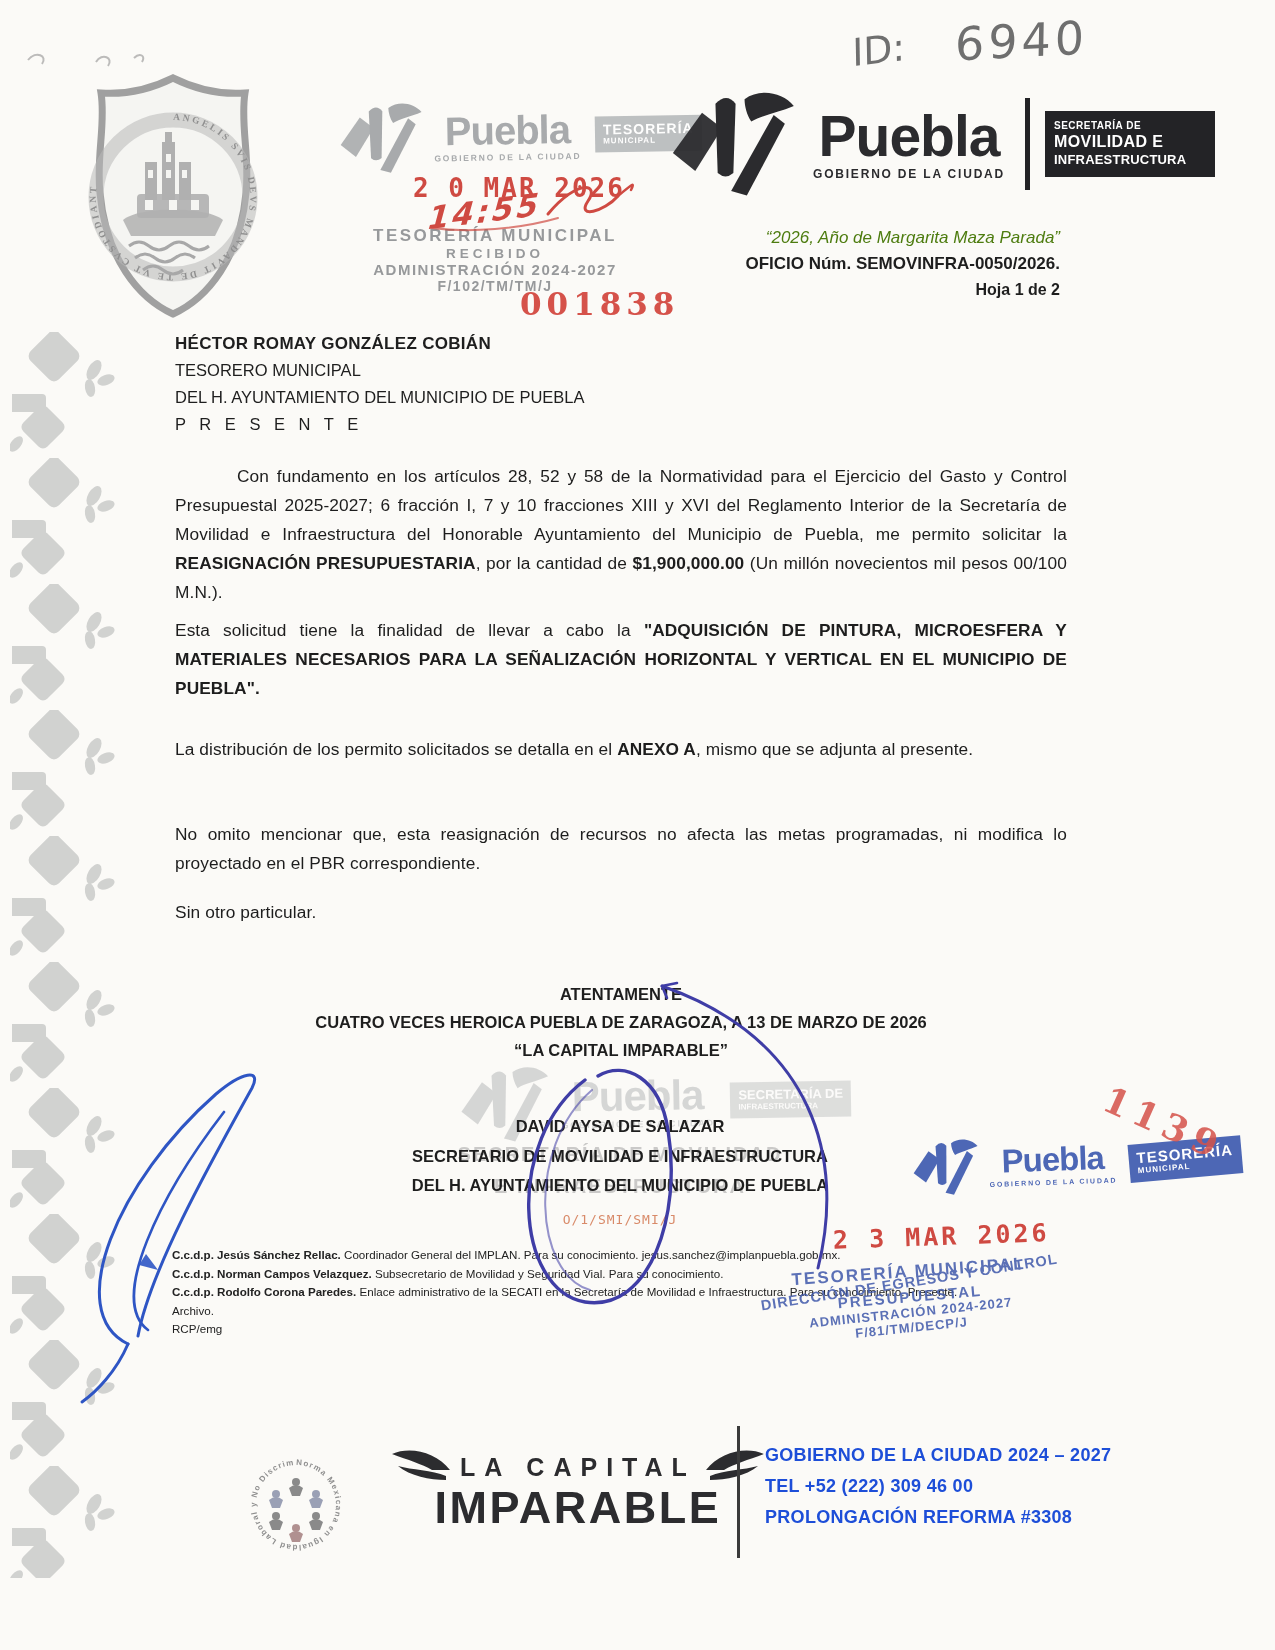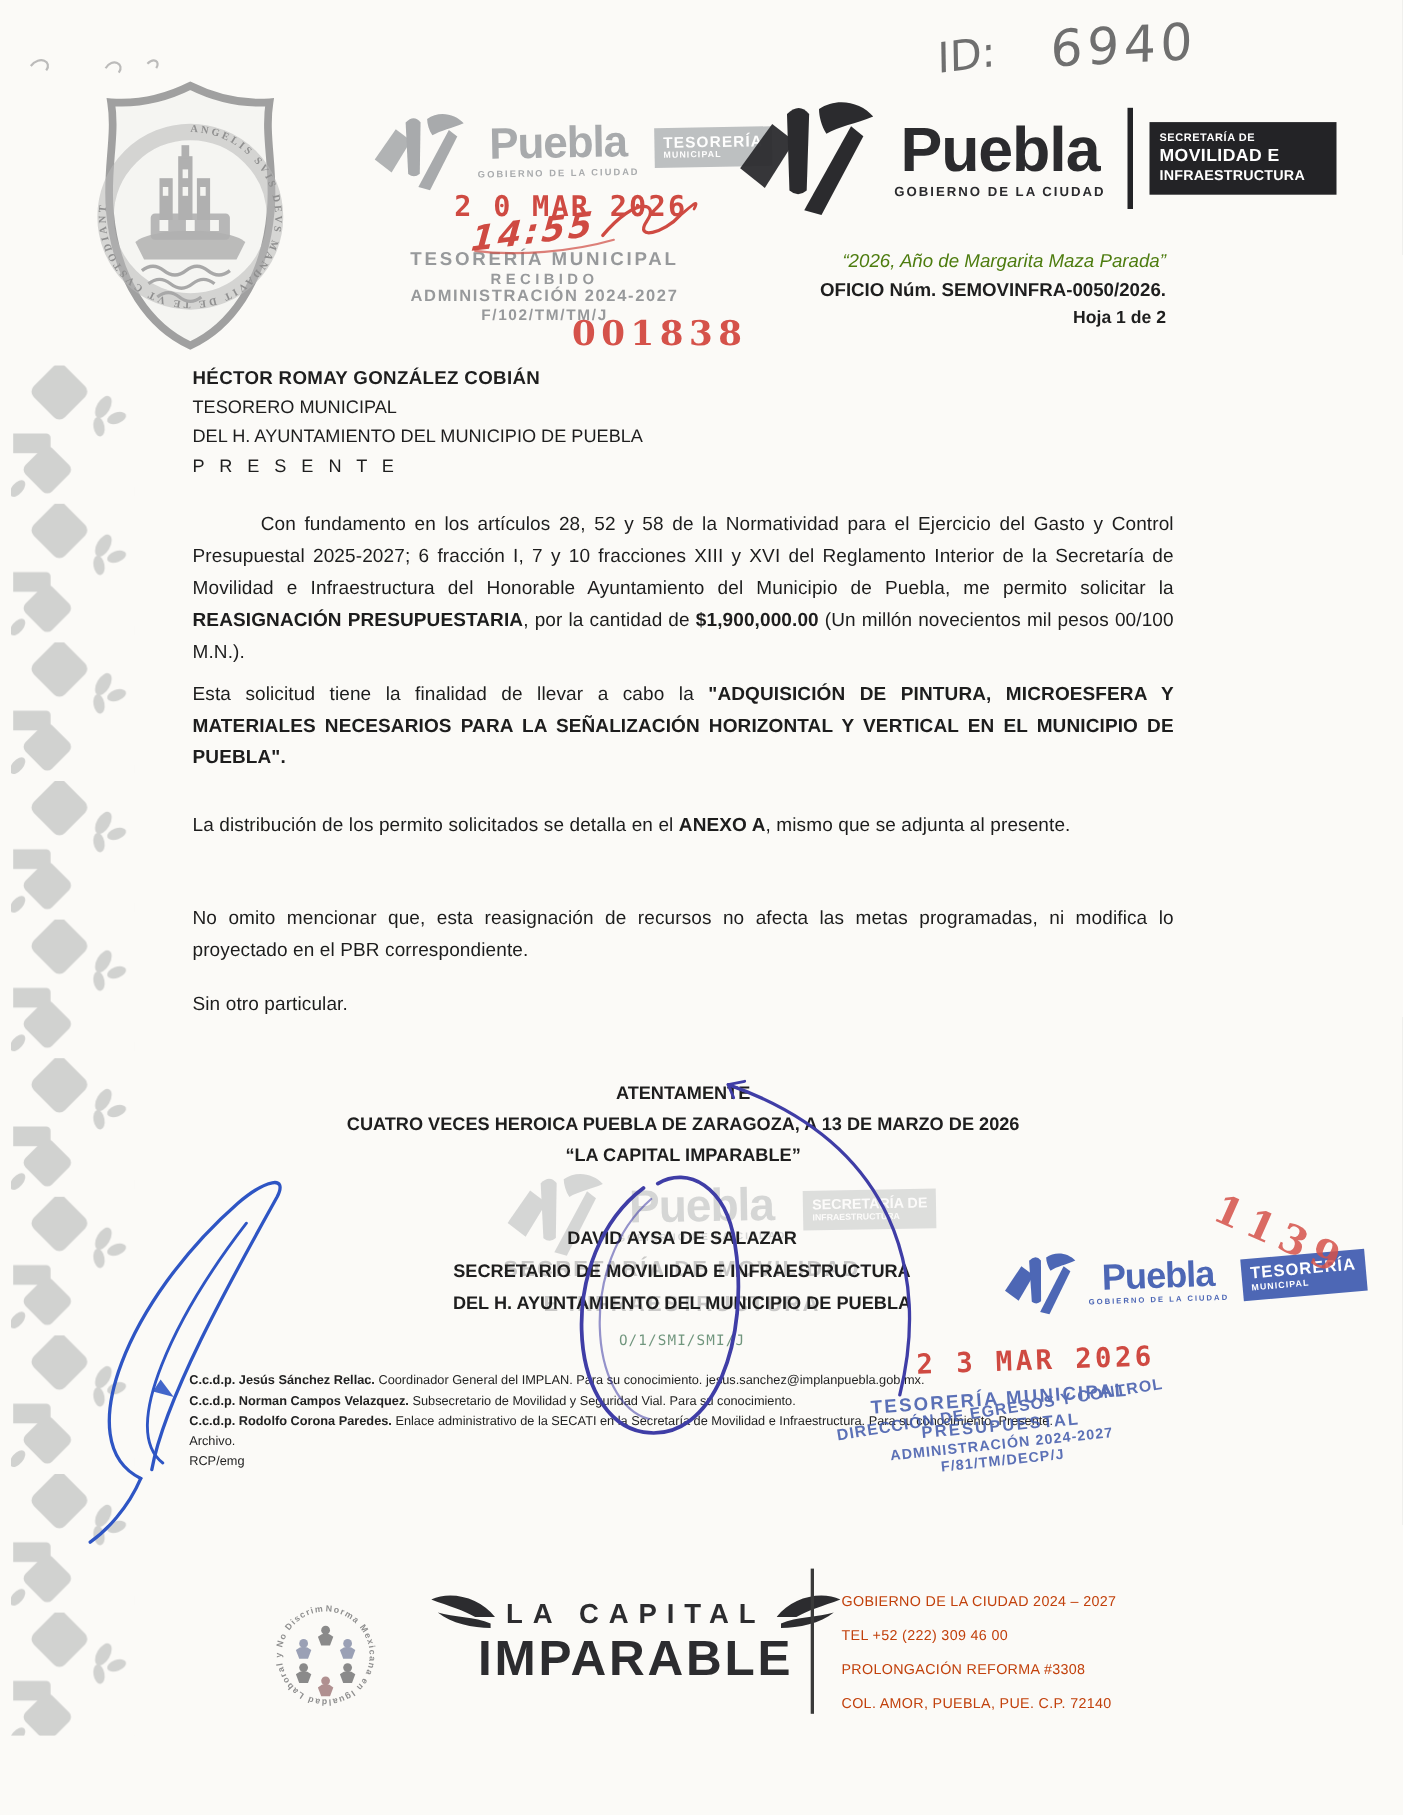--- a/index.html
+++ b/index.html
@@ -73,41 +73,41 @@
 
   
   .par{width:892px;font-size:17.3px;line-height:29px;text-align:justify;letter-spacing:.1px;color:#1d1d1d;margin:0;}
   .par b{font-weight:bold;}
   .indent{text-indent:62px;}
 
   
   .closing{width:892px;text-align:center;font-weight:bold;font-size:16.5px;line-height:28px;}
   .sigblock{width:640px;text-align:center;font-weight:bold;font-size:16.5px;line-height:29.5px;z-index:12;}
   .ghosttxt{color:#9a9a9a;opacity:.5;font-weight:bold;}
-  .ghostcode{font-family:"DejaVu Sans Mono",monospace;font-size:13px;color:#14532d;opacity:.6;font-weight:normal;letter-spacing:1px;}
+  .ghostcode{font-family:"DejaVu Sans Mono",monospace;font-size:13px;color:#c2410c;opacity:.6;font-weight:normal;letter-spacing:1px;}
 
   
   .dirstamp{width:330px;text-align:center;color:#4059ab;font-weight:bold;opacity:.85;transform:rotate(-3deg);}
   .dirstamp .d1{font-size:17px;letter-spacing:2px;transform:rotate(-1deg);}
   .dirstamp .d2{font-size:14.5px;letter-spacing:1px;transform:rotate(-6deg);margin-top:-8px;}
   .dirstamp .d3{font-size:15px;letter-spacing:2px;transform:rotate(-2deg);margin-top:-2px;}
   .dirstamp .d4{font-size:13px;letter-spacing:1px;transform:rotate(-3deg);}
   .dirstamp .d5{font-size:13px;letter-spacing:1px;transform:rotate(-3deg);}
 
   
   .ccblock{font-size:11.6px;line-height:18.5px;color:#222;width:1000px;}
   .ccblock b{font-weight:bold;}
 
   
   .cap-logo{display:flex;flex-direction:column;align-items:center;color:#2c2c2f;}
   .cap-top{display:flex;align-items:center;gap:10px;}
   .cap1{font-size:25px;font-weight:bold;letter-spacing:9px;}
   .cap2{font-size:45px;font-weight:bold;letter-spacing:2.5px;margin-top:-4px;}
   .f-div{width:3px;height:132px;background:#3a3a3a;}
-  .f-right{font-size:13px;line-height:31px;color:#c2410c;font-weight:normal;letter-spacing:.3px;}
+  .f-right{font-size:18px;line-height:31px;color:#1d4ed8;font-weight:bold;letter-spacing:.3px;}
 
   
   .hand{color:#6f6f6f;font-family:"DejaVu Sans",sans-serif;}
   .hand-id{font-size:38px;transform:rotate(-7deg) skewX(-6deg);}
   .hand-num{font-size:46px;transform:rotate(-3deg) skewX(-4deg);letter-spacing:4px;}
   .hand-time{color:#cf4a42;font-size:31px;font-style:italic;transform:rotate(-7deg) skewX(-12deg);letter-spacing:3px;font-weight:bold;}
   .noint{user-select:none;}
 </style>
 </head>
 <body>
@@ -375,21 +375,20 @@
     </div>
     <div class="cap2">IMPARABLE</div>
   </div>
 
   <div class="abs f-div" style="left:737px;top:1426px;z-index:5"></div>
 
   <div class="abs f-right" style="left:765px;top:1440px;z-index:5">
     <div>GOBIERNO DE LA CIUDAD 2024 – 2027</div>
     <div>TEL +52 (222) 309 46 00</div>
     <div>PROLONGACIÓN REFORMA #3308</div>
-    <div>COL. AMOR, PUEBLA, PUE. C.P. 72140</div>
   </div>
 
   <svg class="abs" style="left:0;top:0;z-index:40;pointer-events:none" width="1275" height="1650">
 
     <g stroke="#cf4a42" fill="none" stroke-linecap="round">
       <path d="M548 214 C578 178 600 184 588 201 C576 219 604 212 618 196" stroke-width="3"></path>
       <path d="M618 196 C630 186 636 180 631 190" stroke-width="2.5"></path>
       <path d="M432 228 C470 233 520 229 558 218" stroke-width="2" opacity=".7"></path>
     </g>
 

